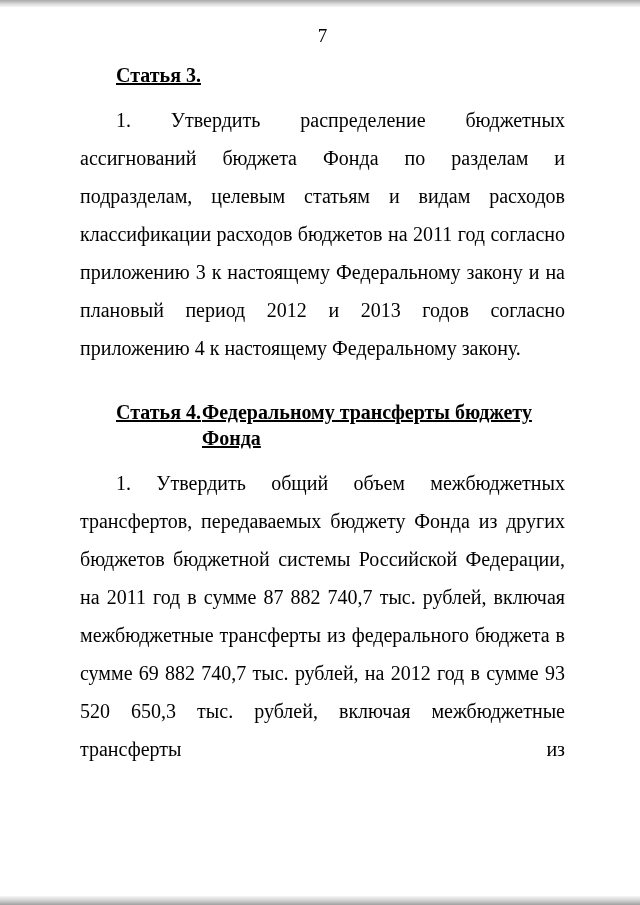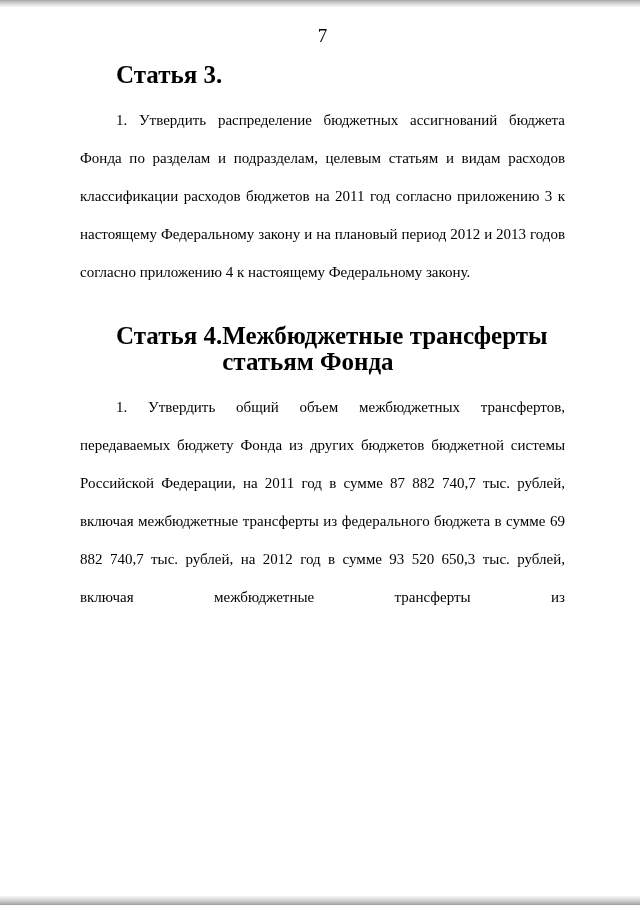--- a/index.html
+++ b/index.html
@@ -43,33 +43,34 @@
   .page-number {
     text-align: center;
     font-size: 19px;
     line-height: 24px;
     margin-bottom: 14px;
   }
   .article-heading {
     display: flex;
     margin-left: 36px;
     font-weight: bold;
-    font-size: 25px;
+    font-size: 20px;
     line-height: 26px;
     margin-top: 6px;
+    text-decoration: underline;
   }
   .article-label {
     flex: 0 0 86px;
     white-space: nowrap;
   }
   .article-title {
     flex: 1;
   }
   p.para {
-    font-size: 15px;
+    font-size: 20px;
     line-height: 38px;
     text-align: justify;
     text-indent: 36px;
     margin: 13px 0 0 0;
   }
   p.para.continues {
     
     text-align-last: justify;
   }
   .article-4 {
@@ -89,21 +90,21 @@
     <div class="article">
       <div class="article-heading">
         <span class="article-label">Статья 3.</span>
       </div>
       <p class="para">1. Утвердить распределение бюджетных ассигнований бюджета Фонда по разделам и подразделам, целевым статьям и видам расходов классификации расходов бюджетов на 2011 год согласно приложению 3 к настоящему Федеральному закону и на плановый период 2012 и 2013 годов согласно приложению 4 к настоящему Федеральному закону.</p>
     </div>
 
     <div class="article article-4">
       <div class="article-heading">
         <span class="article-label">Статья 4.</span>
-        <span class="article-title">Межбюджетные трансферты статьям Фонда</span>
+        <span class="article-title">Федеральному трансферты бюджету Фонда</span>
       </div>
       <p class="para continues">1. Утвердить общий объем межбюджетных трансфертов, передаваемых бюджету Фонда из других бюджетов бюджетной системы Российской Федерации, на 2011 год в сумме 87 882 740,7 тыс. рублей, включая межбюджетные трансферты из федерального бюджета в сумме 69 882 740,7 тыс. рублей, на 2012 год в сумме 93 520 650,3 тыс. рублей, включая межбюджетные трансферты из</p>
     </div>
 
   </div>
 
   <div class="scan-edge bottom"></div>
 </div>
 
 </body></html>

